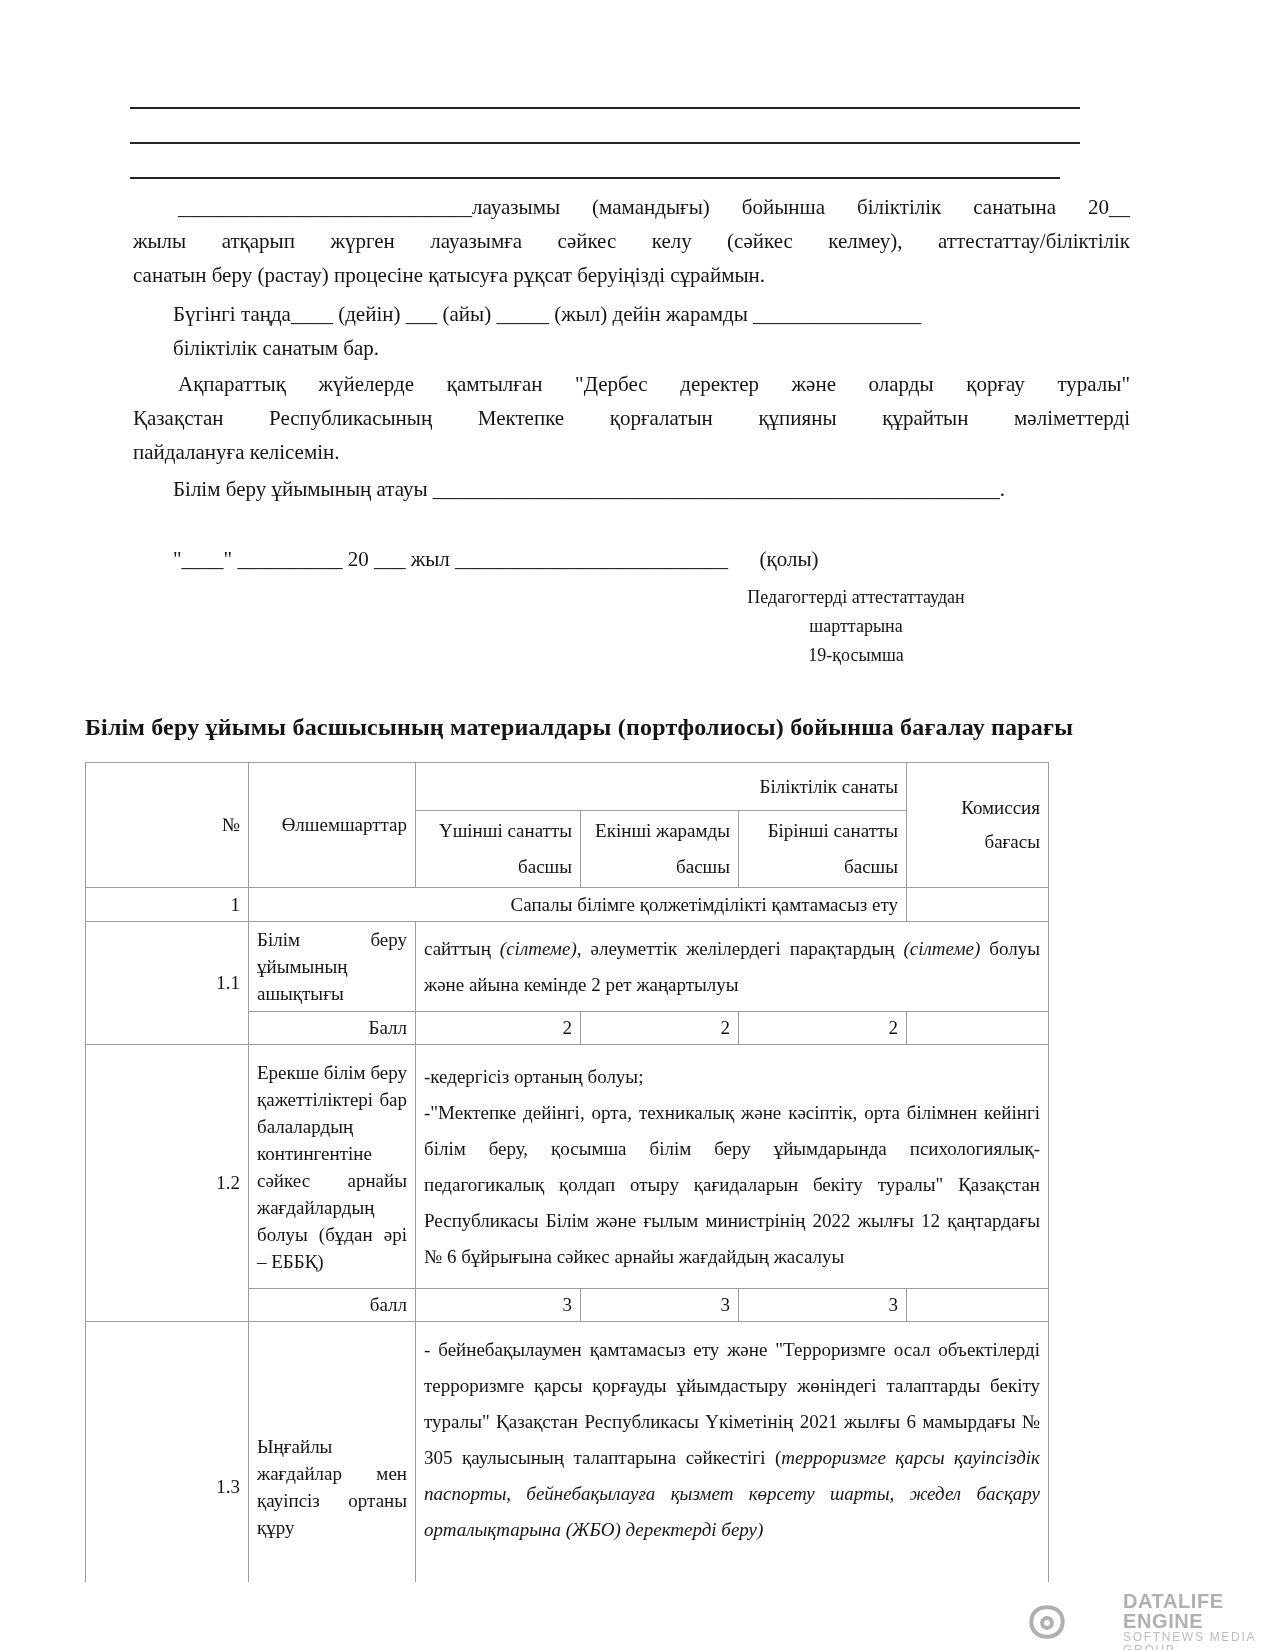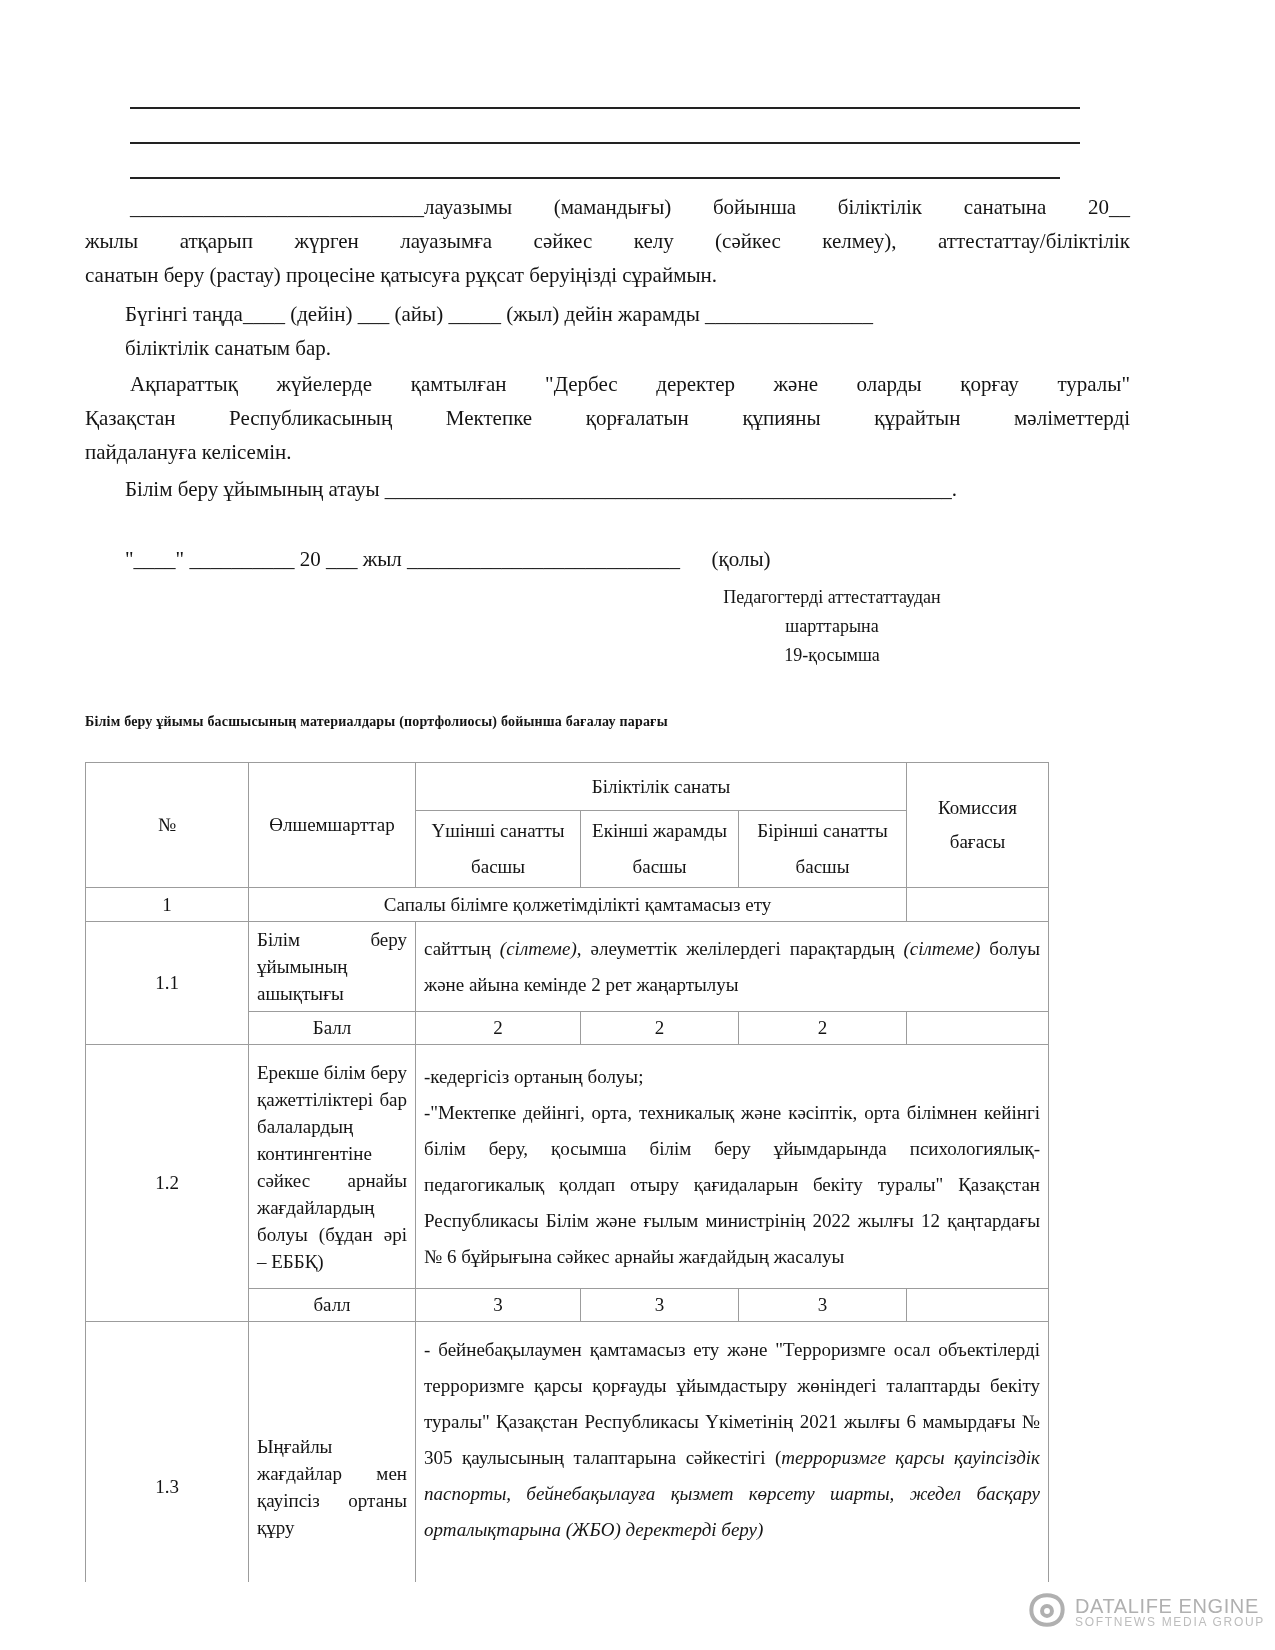--- a/index.html
+++ b/index.html
@@ -12,64 +12,64 @@
   .page { position:absolute; inset:0; background:#fff; }
 
   
   .rule { position:absolute; left:130px; height:0; border-bottom:2px solid #222; }
   .rule1 { top:107px; width:950px; }
   .rule2 { top:142px; width:950px; }
   .rule3 { top:177px; width:930px; }
 
   
   .textblock { position:absolute; left:85px; width:1045px; font-size:21px; line-height:34px; }
-  .line { display:block; }
+  .line { display:block;margin-left:48px; }
   .jl { text-align:justify; text-align-last:justify; }
   .ind45 { padding-left:45px; }
   .ind40 { padding-left:40px; }
   .keep { white-space:pre-wrap; }
 
   .p1 { top:190px; }
   .p2 { top:297px; }
   .p3 { top:367px; }
   .p4 { top:472px; }
   .p5 { top:507px; }
   .p6 { top:542px; }
 
   .appendix {
     position:absolute; left:652px; top:583px; width:360px;
     font-size:18px; line-height:29px; text-align:center;
   }
 
   .table-title {
     position:absolute; left:85px; top:714px; width:1100px;
-    font-size:14px; font-weight:bold; letter-spacing:0.2px;
+    font-size:24px; font-weight:bold; letter-spacing:0.2px;
   }
 
   
   .table-clip { position:absolute; left:85px; top:762px; width:965px; height:820px; overflow:hidden; }
   table { border-collapse:collapse; table-layout:fixed; width:963px; font-size:19px; }
-  th,td { border:1px solid #9c9c9c; padding:2px 8px; font-weight:normal; text-align:center; vertical-align:middle; }
+  th,td { border:1px solid #9c9c9c; padding:2px 8px; font-weight:normal; text-align:right; vertical-align:middle; }
   tr.hdr1 th { height:48px; line-height:34px; }
   tr.hdr2 th { height:73px; line-height:36px; vertical-align:top; }
   th.grp { vertical-align:middle; }
   tr.sec td { height:34px; line-height:28px; }
   td.crit { line-height:27px; text-align:justify;margin-top:45px; }
   td.desc { line-height:36px; text-align:justify; white-space:pre-wrap; }
   tr.r11 td { height:90px; }
   tr.r12 td { height:244px; }
   tr.r13 td { height:330px; }
   tr.r13 td.desc { vertical-align:top; padding-top:10px; }
   tr.score td { height:32px; line-height:28px; }
   .it { font-style:italic; }
 
   
   .footer-brand { position:absolute; left:1028px; top:1591px; display:flex; align-items:center; gap:9px; }
   .brand-text { font-family:"Liberation Sans","DejaVu Sans",sans-serif; }
-  .brand-name { font-size:20px; font-weight:normal; color:#b0b0b0; letter-spacing:0.6px; line-height:20px; }
+  .brand-name { font-size:20px; font-weight:bold; color:#b0b0b0; letter-spacing:0.6px; line-height:20px; }
   .brand-sub  { font-size:12px; color:#bdbdbd; letter-spacing:1.7px; line-height:13px; }
 </style>
 </head>
 <body>
 
 <div class="page">
 
   <div class="rule rule1"></div>
   <div class="rule rule2"></div>
   <div class="rule rule3"></div>

